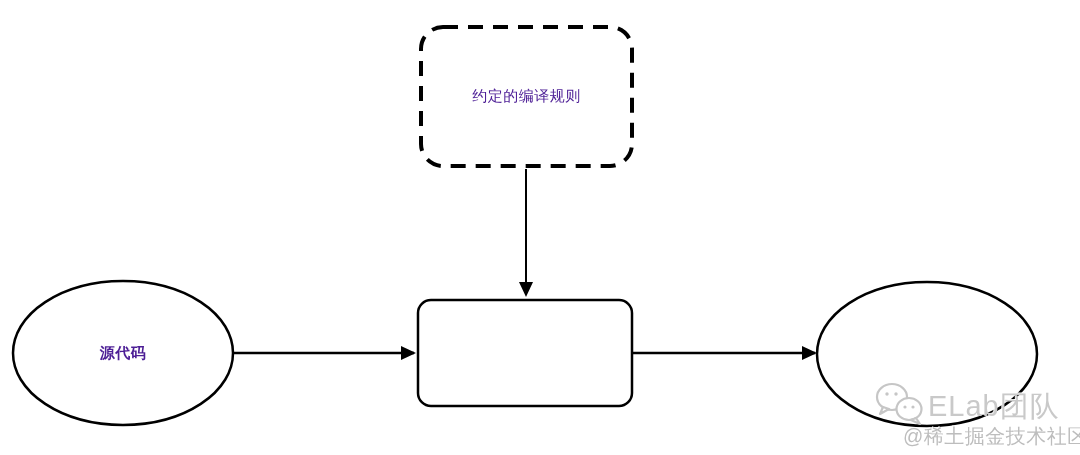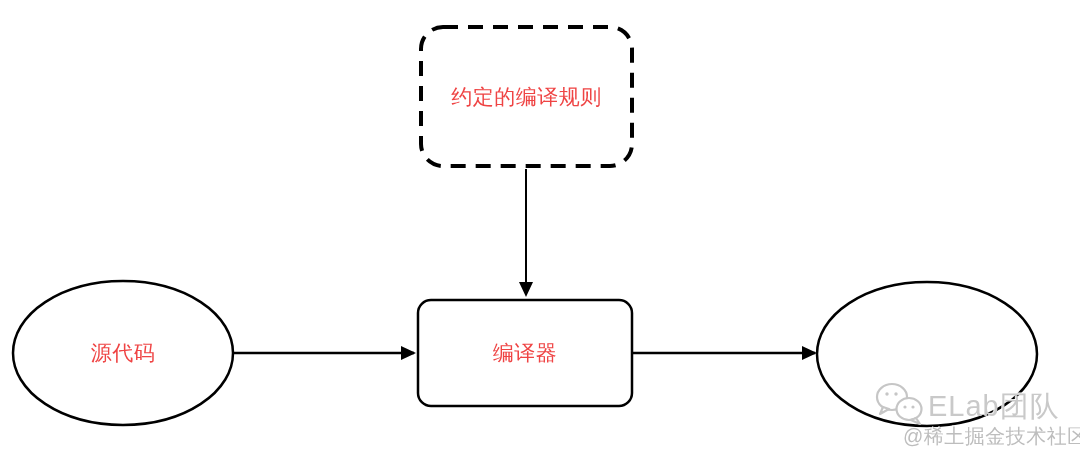--- a/index.html
+++ b/index.html
@@ -20,28 +20,28 @@
     left: 0;
     top: 0;
     width: 1080px;
     height: 455px;
   }
   .node-label {
     position: absolute;
     display: flex;
     align-items: center;
     justify-content: center;
-    font-size: 21px;
+    font-size: 15px;
     letter-spacing: 0.5px;
-    color: #ef4444;
+    color: #4c1d95;
     pointer-events: none;
     white-space: nowrap;
   }
   .lbl-rules    { left: 419px; top: 25px;  width: 215px; height: 143px; }
-  .lbl-source   { left: 12px;  top: 281px; width: 222px; height: 144px; }
+  .lbl-source   { left: 12px;  top: 281px; width: 222px; height: 144px; font-weight: bold; }
   .lbl-compiler { left: 418px; top: 300px; width: 214px; height: 106px; }
   .lbl-result   { left: 817px; top: 282px; width: 221px; height: 144px; }
 
   .watermark {
     position: absolute;
     pointer-events: none;
   }
   .wm-icon {
     left: 874px;
     top: 380px;
@@ -89,21 +89,20 @@
 
     <line x1="526" y1="169" x2="526" y2="295" stroke="#000000" stroke-width="2" marker-end="url(#arrowhead)"></line>
 
     <line x1="234" y1="353" x2="414" y2="353" stroke="#000000" stroke-width="2.5" marker-end="url(#arrowhead)"></line>
 
     <line x1="633" y1="353" x2="815" y2="353" stroke="#000000" stroke-width="2.5" marker-end="url(#arrowhead)"></line>
   </svg>
 
   <div class="node-label lbl-rules">约定的编译规则</div>
   <div class="node-label lbl-source">源代码</div>
-  <div class="node-label lbl-compiler">编译器</div>
 
   <svg class="watermark wm-icon" viewBox="0 0 52 50" xmlns="http://www.w3.org/2000/svg">
 
     <ellipse cx="18" cy="17" rx="15" ry="13" fill="#ffffff" stroke="#c6c6c6" stroke-width="2.2"></ellipse>
     <path d="M9 27 L6 34 L15 29 Z" fill="#ffffff" stroke="#c6c6c6" stroke-width="2.2" stroke-linejoin="round"></path>
     <circle cx="13" cy="14" r="1.7" fill="#c6c6c6"></circle>
     <circle cx="22" cy="14" r="1.7" fill="#c6c6c6"></circle>
 
     <ellipse cx="35" cy="29" rx="12.5" ry="11" fill="#ffffff" stroke="#c6c6c6" stroke-width="2.2"></ellipse>
     <path d="M42 38 L46 44 L37 40 Z" fill="#ffffff" stroke="#c6c6c6" stroke-width="2.2" stroke-linejoin="round"></path>

